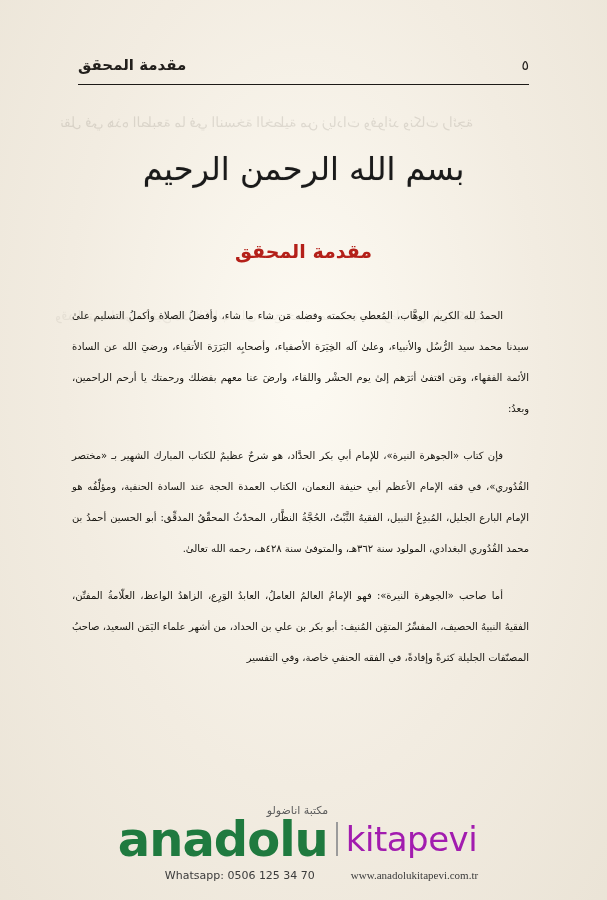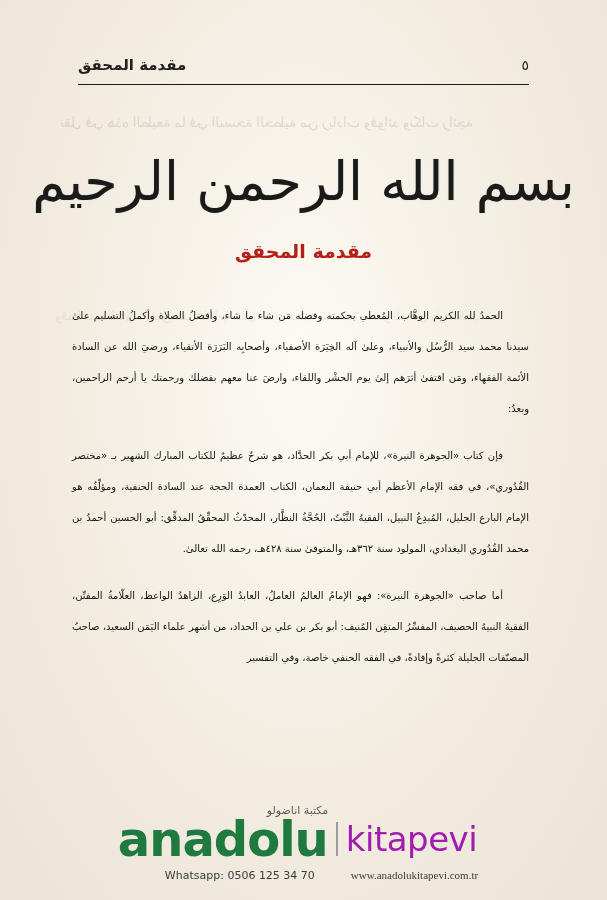--- a/index.html
+++ b/index.html
@@ -102,21 +102,21 @@
 
   
   .basmala {
     position: absolute;
     top: 150px;
     left: 0;
     right: 0;
     text-align: center;
     direction: rtl;
     font-family: "DejaVu Sans", sans-serif;
-    font-size: 54px;
+    font-size: 32px;
     color: #1a1a1a;
     letter-spacing: -2px;
     font-weight: 500;
     text-shadow: 0 0 1px rgba(0,0,0,0.25);
   }
 
   
   .section-title {
     position: absolute;
     top: 240px;

